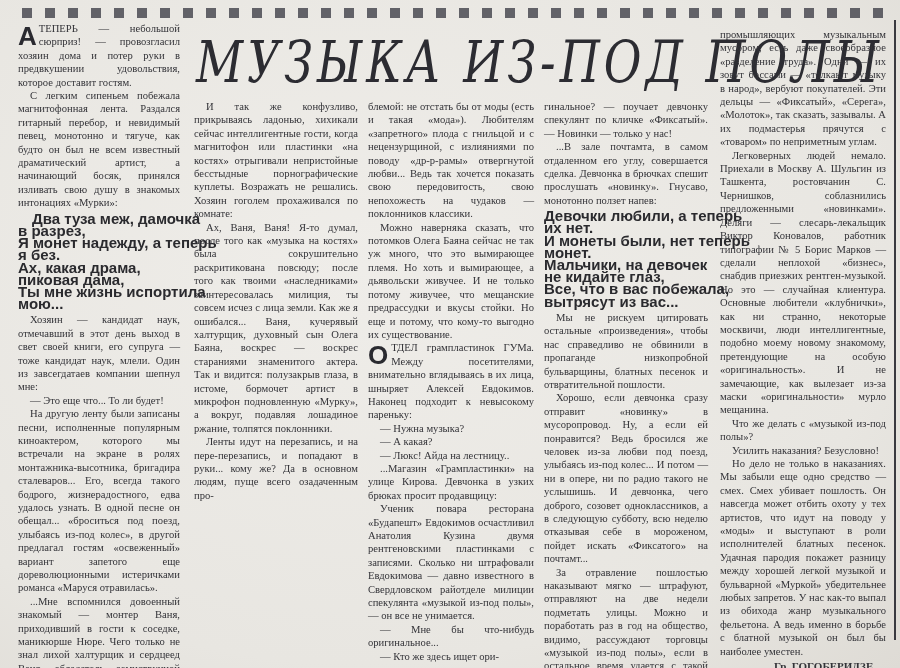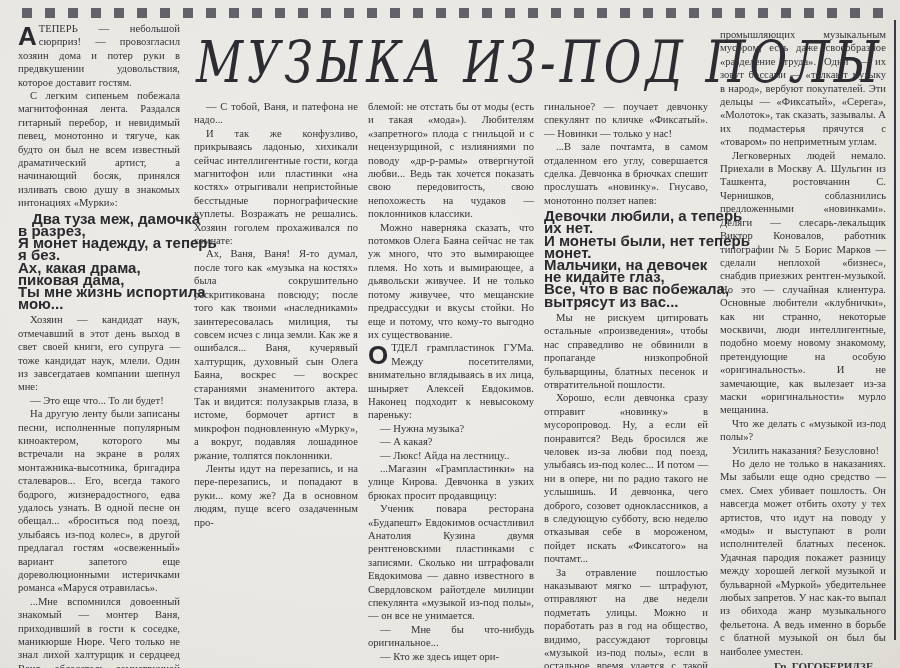--- a/index.html
+++ b/index.html
@@ -124,21 +124,20 @@
       <div>Ты мне жизнь испортила</div>
       <div class="r">мою...</div>
     </div>
     <p>Хозяин — кандидат наук, отмечавший в этот день выход в свет своей книги, его супруга — тоже кандидат наук, млели. Один из завсегдатаев компании шепнул мне:</p>
     <p>— Это еще что... То ли будет!</p>
     <p>На другую ленту были записаны песни, исполненные популярным киноактером, которого мы встречали на экране в ролях монтажника-высотника, бригадира сталеваров... Его, всегда такого бодрого, жизнерадостного, едва удалось узнать. В одной песне он обещал... «броситься под поезд, улыбаясь из-под колес», в другой предлагал гостям «освеженный» вариант запетого еще дореволюционными истеричками романса «Маруся отравилась».</p>
     <p>...Мне вспомнился довоенный знакомый — монтер Ваня, приходивший в гости к соседке, маникюрше Нюре. Чего только не знал лихой халтурщик и сердцеед Ваня, обладатель семиструнной гитары! То он сквозь зубы вызвал: «Не уходи, еще не</p>
   </div>
 
   <div class="col col2">
-    <p>— С тобой, Ваня, и патефона не надо...</p>
     <p>И так же конфузливо, прикрываясь ладонью, хихикали сейчас интеллигентные гости, когда магнитофон или пластинки «на костях» отрыгивали непристойные бесстыдные порнографические куплеты. Возражать не решались. Хозяин гоголем прохаживался по комнате:</p>
     <p>Ах, Ваня, Ваня! Я-то думал, после того как «музыка на костях» была сокрушительно раскритикована повсюду; после того как твоими «наследниками» заинтересовалась милиция, ты совсем исчез с лица земли. Как же я ошибался... Ваня, кучерявый халтурщик, духовный сын Олега Баяна, воскрес — воскрес стараниями знаменитого актера. Так и видится: полузакрыв глаза, в истоме, бормочет артист в микрофон подновленную «Мурку», а вокруг, подавляя лошадиное ржание, толпятся поклонники.</p>
     <p>Ленты идут на перезапись, и на пере-перезапись, и попадают в руки... кому же? Да в основном людям, пуще всего озадаченным про-</p>
   </div>
 
   <div class="col col3">
     <p class="noind">блемой: не отстать бы от моды (есть и такая «мода»). Любителям «запретного» плода с гнильцой и с нецензурщиной, с излияниями по поводу «др-р-рамы» отвергнутой любви... Ведь так хочется показать свою передовитость, свою непохожесть на чудаков — поклонников классики.</p>
     <p>Можно наверняка сказать, что потомков Олега Баяна сейчас не так уж много, что это вымирающее племя. Но хоть и вымирающее, а дьявольски живучее. И не только потому живучее, что мещанские предрассудки и вкусы стойки. Но еще и потому, что кому-то выгодно их существование.</p>
     <p class="noind"><span class="bigO">О</span><span>ТДЕЛ грампластинок ГУМа. Между посетителями, внимательно вглядываясь в их лица, шныряет Алексей Евдокимов. Наконец подходит к невысокому пареньку:</span></p>
     <p>— Нужна музыка?</p>

